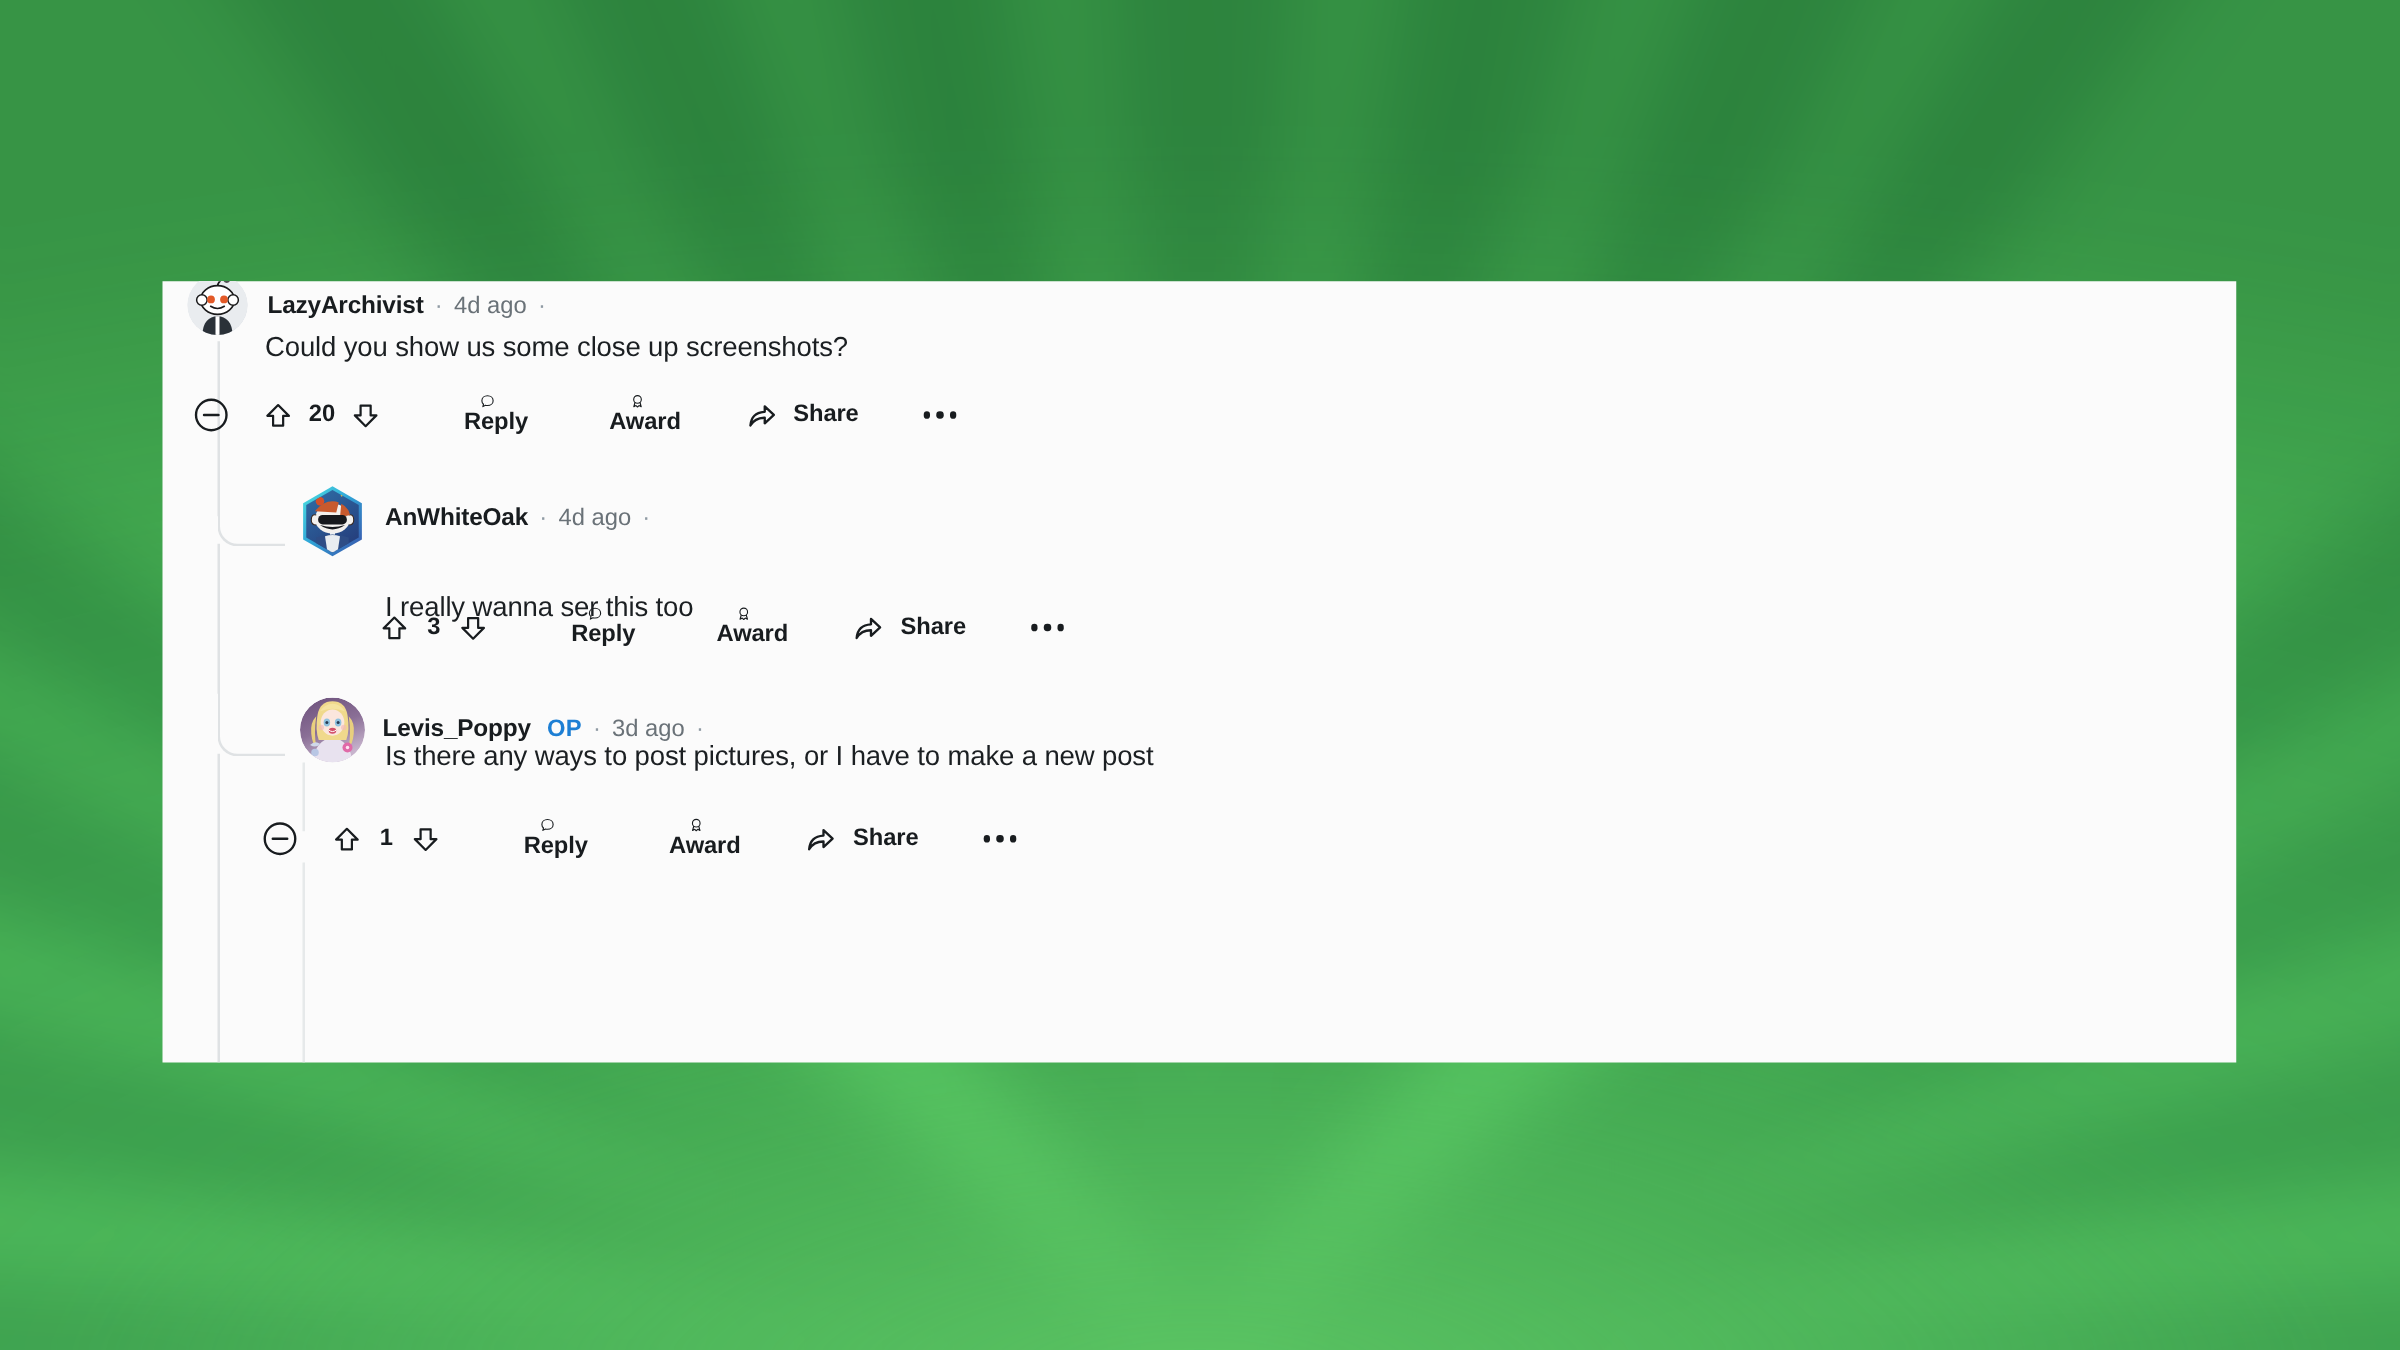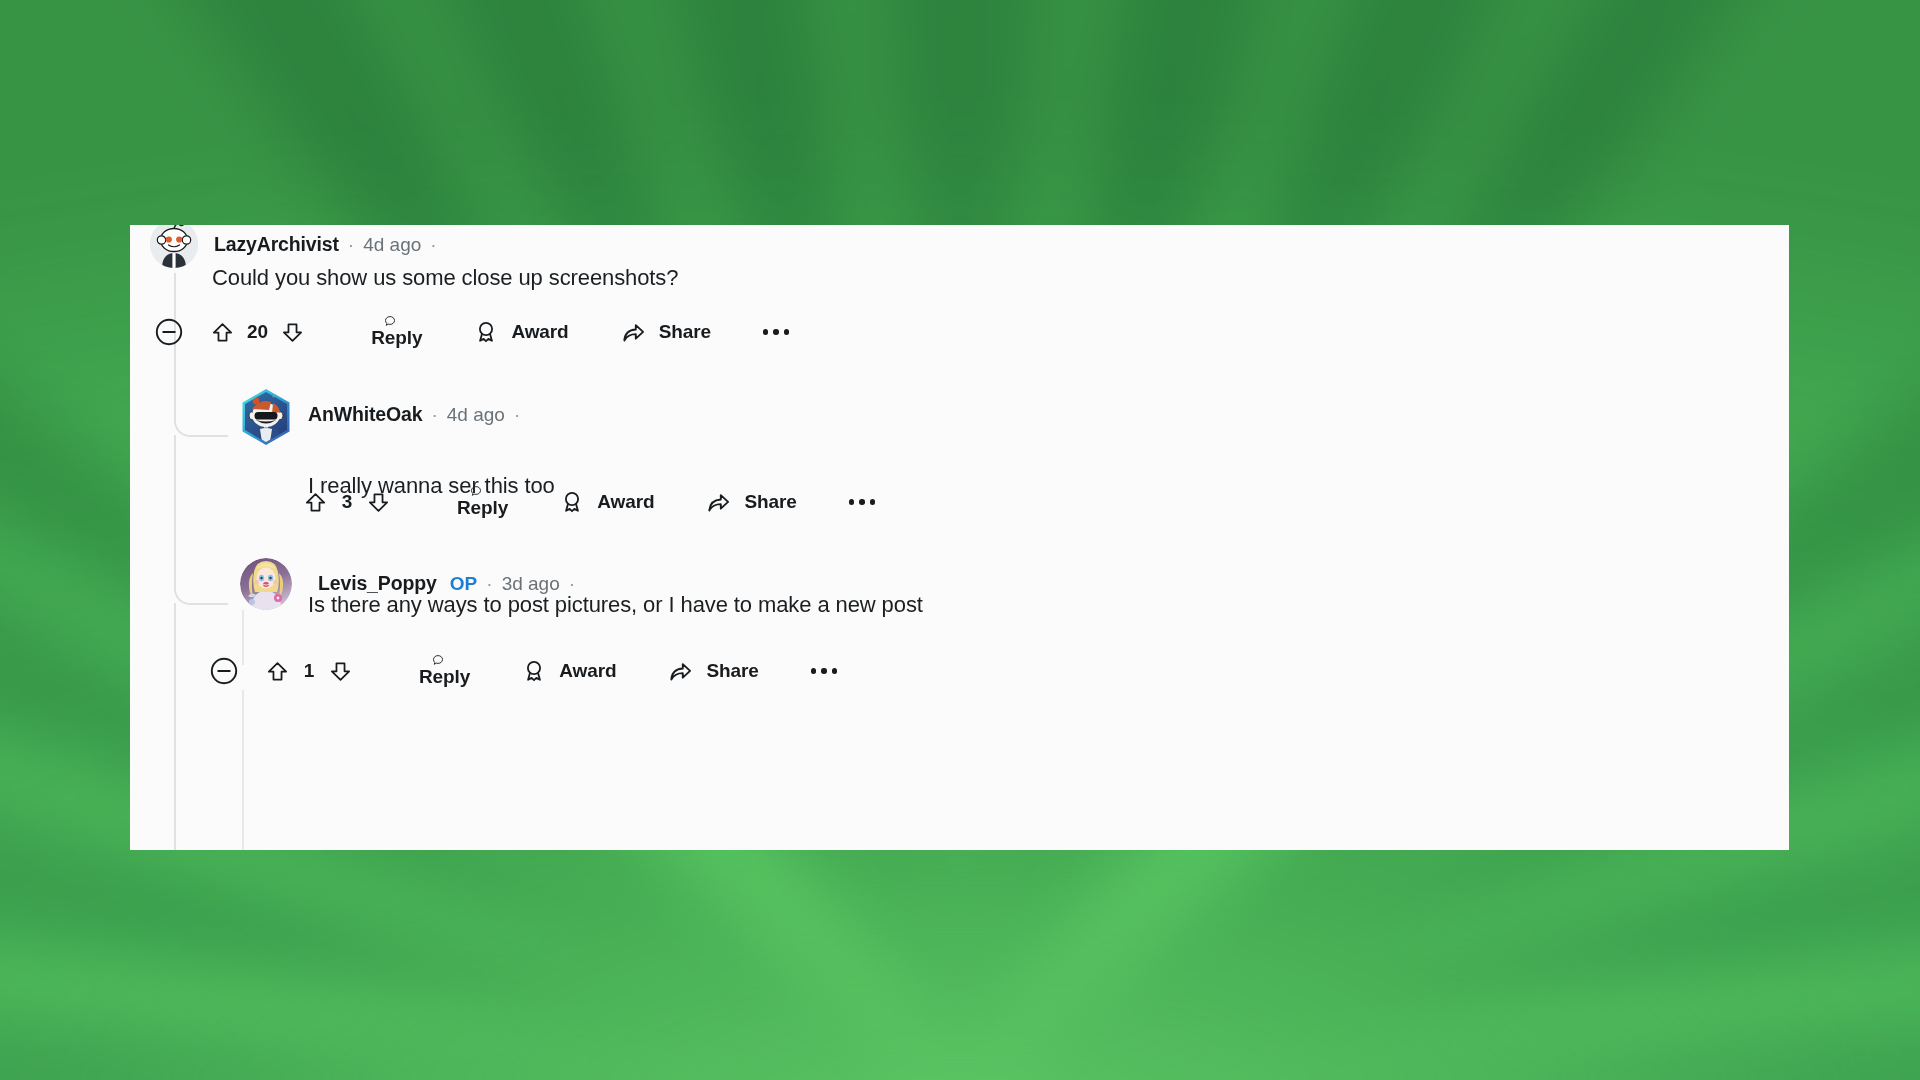--- a/index.html
+++ b/index.html
@@ -165,21 +165,21 @@
 
   .act-label {
     font-size: 19px;
     font-weight: 700;
     color: #181c1f;
     margin-left: 13px;
     letter-spacing: -0.1px;
   }
 
   .reply-grp  { margin-left: 52px; flex-direction: column; }
-  .award-grp  { margin-left: 52px; }
+  .award-grp  { margin-left: 52px; flex-direction: column; }
   .share-grp  { margin-left: 52px; }
   .more-grp   { margin-left: 52px; }
 
   .dots {
     display: flex;
     gap: 5px;
     align-items: center;
   }
   .dots i {
     width: 5.5px; height: 5.5px;
@@ -461,21 +461,21 @@
             <circle cx="17" cy="24" r="2.2" fill="#f2b9b9" opacity="0.65"></circle>
             <circle cx="35" cy="24" r="2.2" fill="#f2b9b9" opacity="0.65"></circle>
             <path d="M8 38 q4 -4 8 -1 q-3 4 -8 1 z" fill="#cfd8ea"></path>
             <circle cx="38" cy="40" r="4" fill="#e06aa8"></circle>
             <circle cx="38" cy="40" r="1.4" fill="#ffe4f2"></circle>
             <circle cx="12" cy="44" r="3" fill="#b8c6e4"></circle>
           </g>
         </svg>
       </div>
 
-      <div class="meta-row" style="left:188px; top:10px;">
+      <div class="meta-row" style="left:176px; top:10px;">
         <span class="username">Levis_Poppy</span>
         <span class="op-badge">OP</span>
         <span class="dot-sep">·</span>
         <span class="timestamp">3d ago</span>
         <span class="dot-sep">·</span>
       </div>
 
       <div class="body-text" style="left:178px; top:28px;">Is there any ways to post pictures, or I have to make a new post</div>
 
       <div class="actions" style="left:80px; top:92px;">

